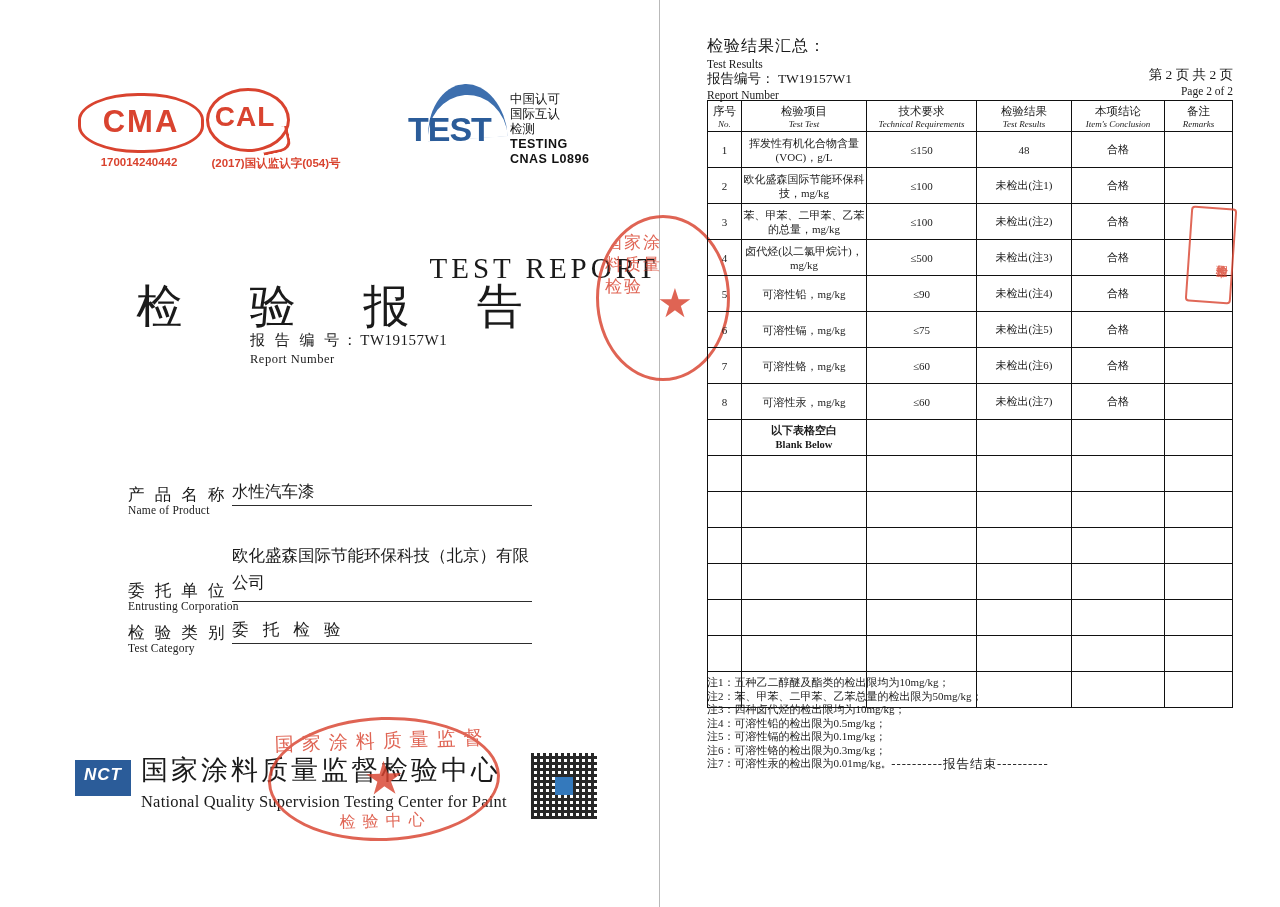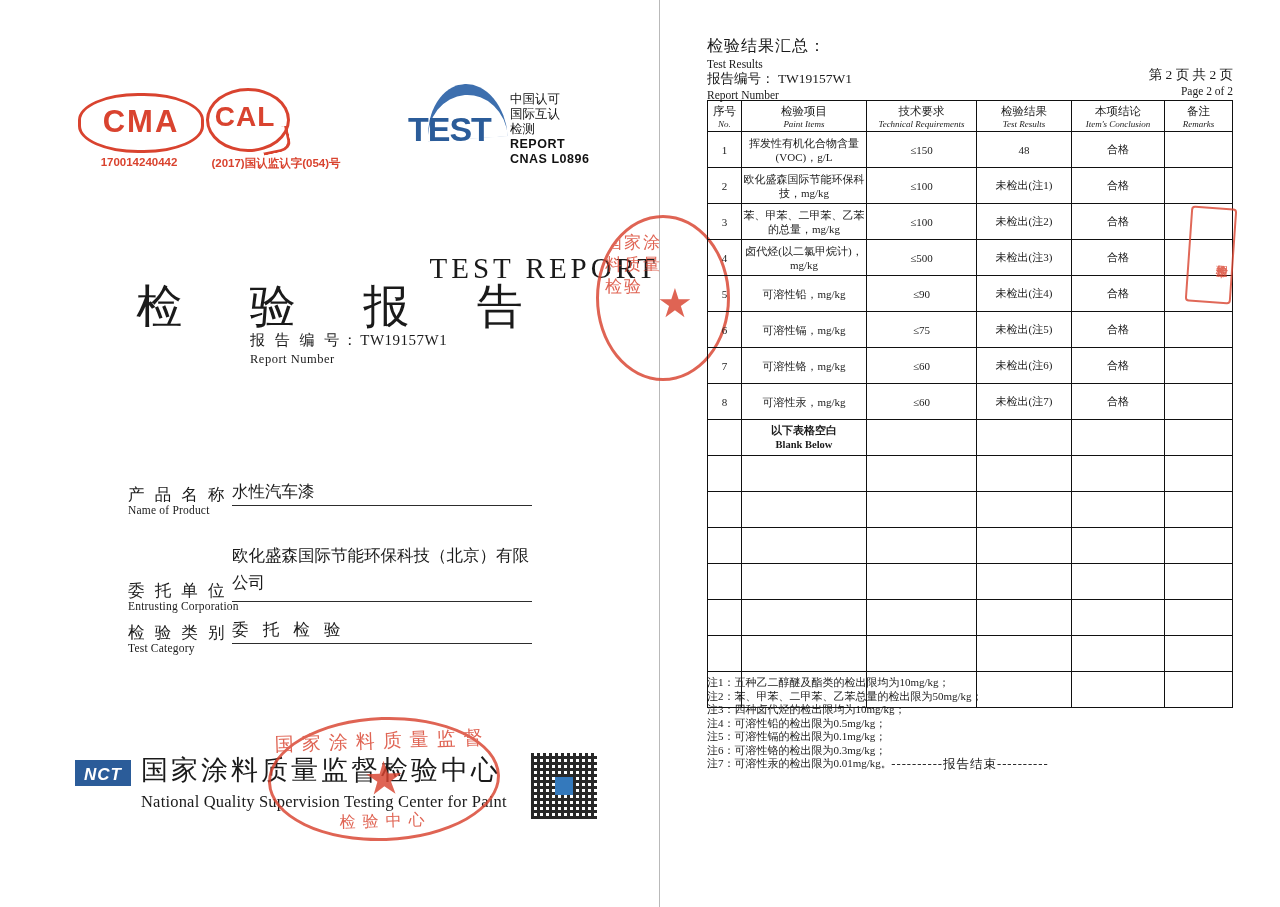--- a/index.html
+++ b/index.html
@@ -281,21 +281,21 @@
   .footer {
     position: absolute;
     left: 75px;
     top: 752px;
     width: 520px;
     height: 70px;
   }
   .nct-logo {
     position: absolute;
     left: 0; top: 8px;
-    width: 56px; height: 26px;
+    width: 56px; height: 36px;
     background: #2b5c99;
     color: #fff;
     font-family: "Liberation Sans", sans-serif;
     font-weight: bold;
     font-size: 17px;
     letter-spacing: 1px;
     text-align: center;
     line-height: 30px;
     font-style: italic;
   }
@@ -540,21 +540,21 @@
 
       <div class="logo-cnas">
         <div class="swoosh"></div>
         <div class="txt">TEST</div>
       </div>
 
       <div class="cnas-text-block">
         <div>中国认可</div>
         <div>国际互认</div>
         <div>检测</div>
-        <div class="bold">REPORT</div>
+        <div class="bold">TESTING</div>
         <div class="bold">CNAS L0896</div>
       </div>
     </div>
 
     <div class="report-title-cn">检 验 报 告</div>
     <div class="report-title-en">TEST   REPORT</div>
 
     <div class="report-no-wrap">
       <span class="report-no-cn">报 告 编 号：</span><span class="report-no-val">TW19157W1</span>
       <div class="report-no-en">Report  Number</div>
@@ -628,21 +628,21 @@
           <col class="col-rem">
       </colgroup>
       <thead>
         <tr>
           <th>
             <span class="cn">序号</span>
             <span class="en">No.</span>
           </th>
           <th>
             <span class="cn">检验项目</span>
-            <span class="en">Paint Items</span>
+            <span class="en">Test Test</span>
           </th>
           <th>
             <span class="cn">技术要求</span>
             <span class="en">Technical Requirements</span>
           </th>
           <th>
             <span class="cn">检验结果</span>
             <span class="en">Test Results</span>
           </th>
           <th>

